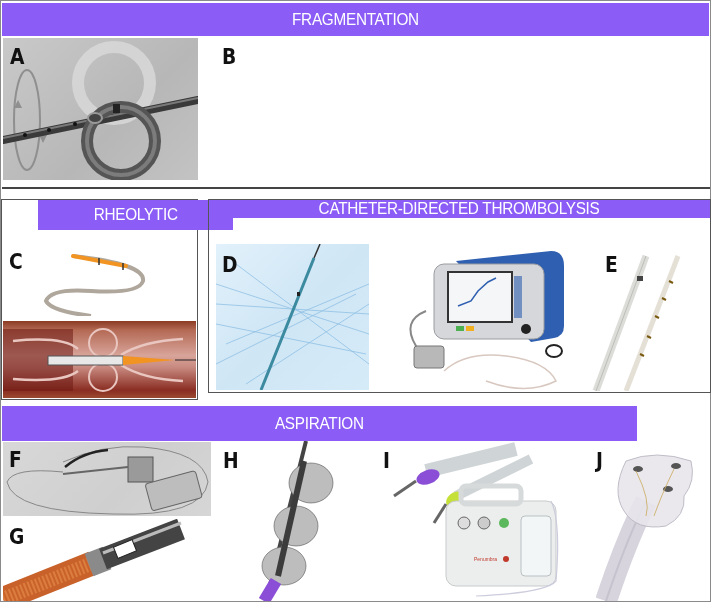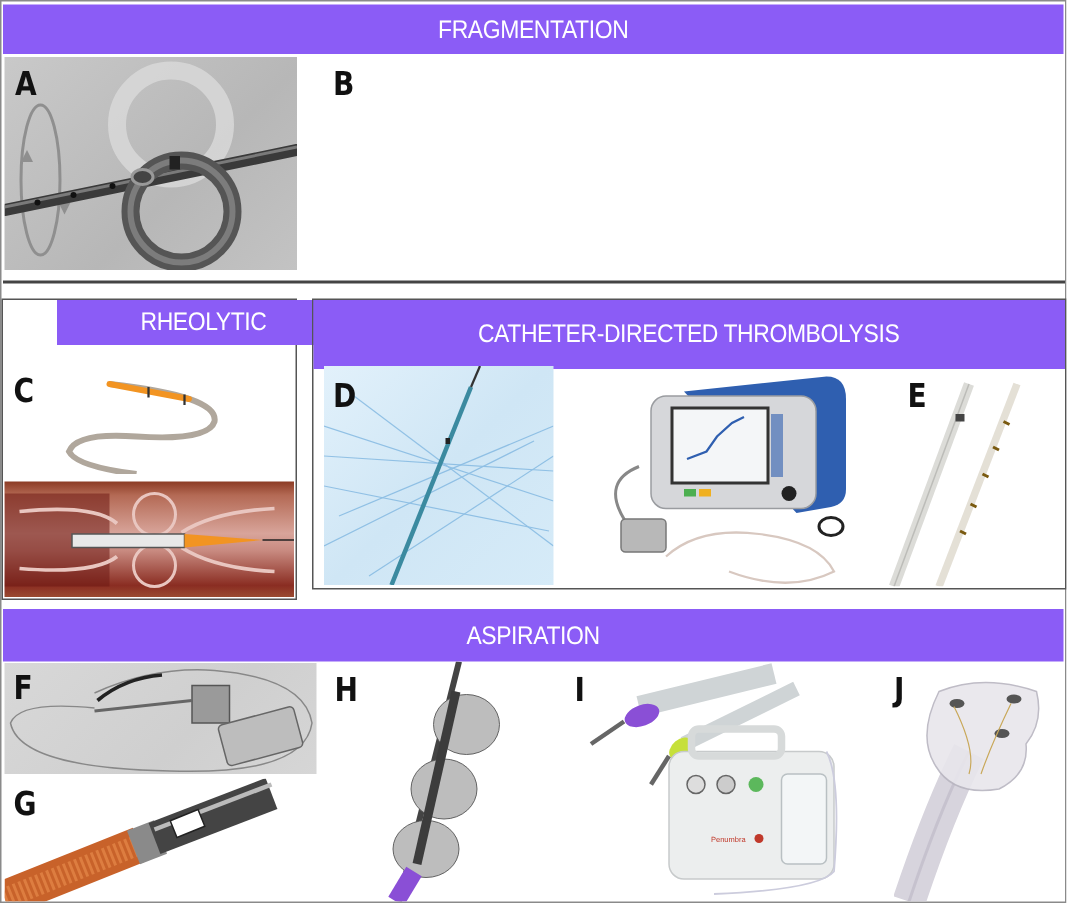--- a/index.html
+++ b/index.html
@@ -71,21 +71,21 @@
       <path d="M 180 60 Q 140 58 118 44" fill="none" stroke="#e9c6c0" stroke-width="2.5"></path>
       <circle cx="100" cy="22" r="14" fill="none" stroke="#e9c6c0" stroke-width="2"></circle>
       <circle cx="100" cy="56" r="14" fill="none" stroke="#e9c6c0" stroke-width="2"></circle>
       <rect x="45" y="35" width="75" height="9" fill="#e8e8e8" stroke="#555" stroke-width="1"></rect>
       <polygon points="120,35 172,39 120,44" fill="#f29422"></polygon>
       <line x1="172" y1="39" x2="193" y2="39" stroke="#222" stroke-width="1"></line>
     </svg>
   </div>
 
   <div class="box" style="left:207px; top:198px; width:503px; height:194px;"></div>
-  <div class="bar" style="left:208px; top:199px; width:501px; height:46px;">
+  <div class="bar" style="left:208px; top:199px; width:501px; height:18px;">
     <span>CATHETER-DIRECTED THROMBOLYSIS</span>
   </div>
   <div class="panel" style="left:215px; top:243px; width:153px; height:146px; background:linear-gradient(135deg,#e2f1fb,#cfe6f5 50%,#d6ebf8);">
     <svg width="153" height="146" viewBox="0 0 153 146">
       <g stroke="#7fb6e0" stroke-width="0.8" opacity="0.8">
         <line x1="0" y1="40" x2="153" y2="90"></line>
           <line x1="0" y1="60" x2="153" y2="70"></line>
         <line x1="10" y1="100" x2="153" y2="40"></line>
           <line x1="0" y1="120" x2="140" y2="50"></line>
         <line x1="20" y1="20" x2="153" y2="120"></line>
@@ -126,21 +126,21 @@
         <line x1="93" y1="35" x2="97" y2="37"></line>
           <line x1="86" y1="52" x2="90" y2="54"></line>
         <line x1="79" y1="70" x2="83" y2="72"></line>
           <line x1="71" y1="90" x2="75" y2="92"></line>
         <line x1="64" y1="108" x2="68" y2="110"></line>
       </g>
     </svg>
   </div>
   <div class="lbl" style="left:604px; top:253px;">E</div>
 
-  <div class="bar" style="left:1px; top:405px; width:707px; height:35px;">
+  <div class="bar" style="left:1px; top:405px; width:635px; height:35px;">
     <span>ASPIRATION</span>
   </div>
 
   <div class="panel" style="left:2px; top:441px; width:208px; height:74px; background:linear-gradient(135deg,#d8d8d8,#cfcfcf 60%,#d6d6d6);">
     <svg width="208" height="74" viewBox="0 0 208 74">
       <path d="M 60 30 Q 10 25 4 40 Q 10 70 110 72 Q 200 75 205 40 Q 200 10 140 5 Q 100 2 60 20" fill="none" stroke="#888" stroke-width="1"></path>
       <path d="M 62 25 Q 80 10 105 8" fill="none" stroke="#222" stroke-width="2.5"></path>
       <rect x="125" y="15" width="25" height="25" fill="#9a9a9a" stroke="#555"></rect>
       <line x1="60" y1="32" x2="125" y2="25" stroke="#666" stroke-width="2"></line>
       <rect x="145" y="35" width="52" height="28" rx="3" fill="#bdbdbd" stroke="#666" transform="rotate(-15 170 50)"></rect>

